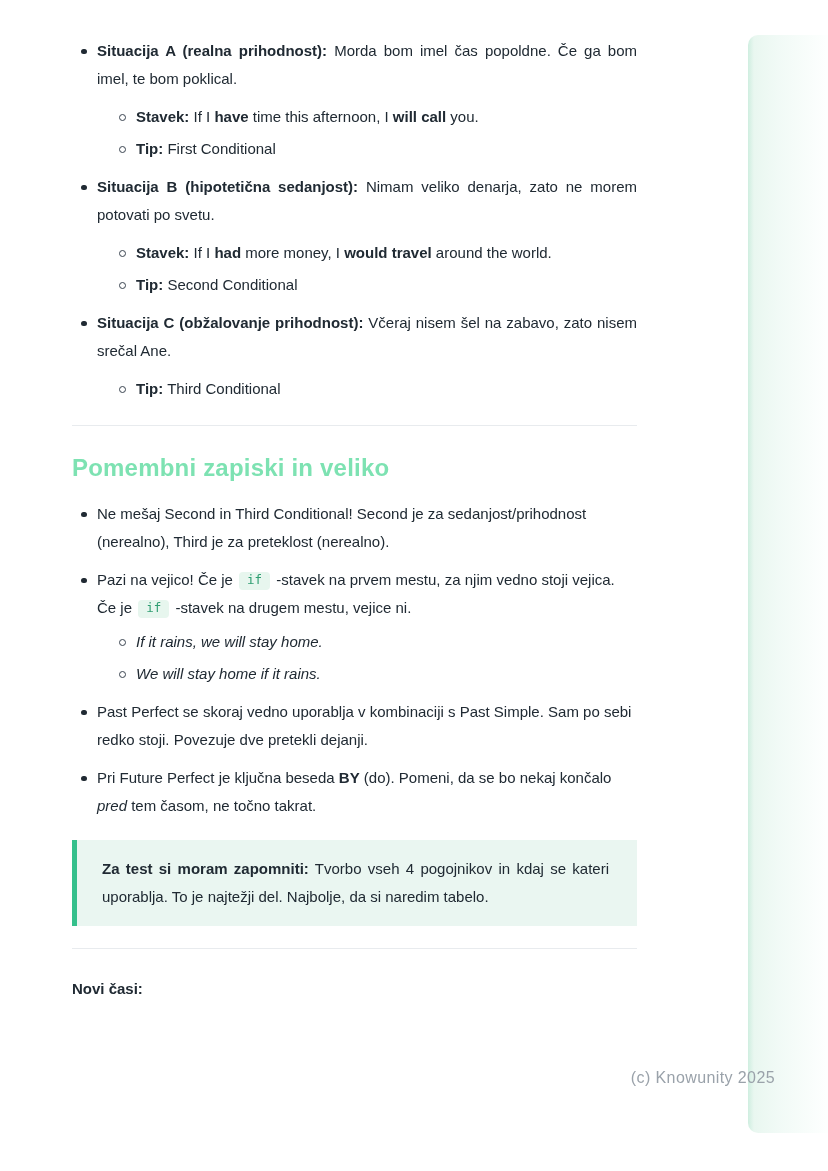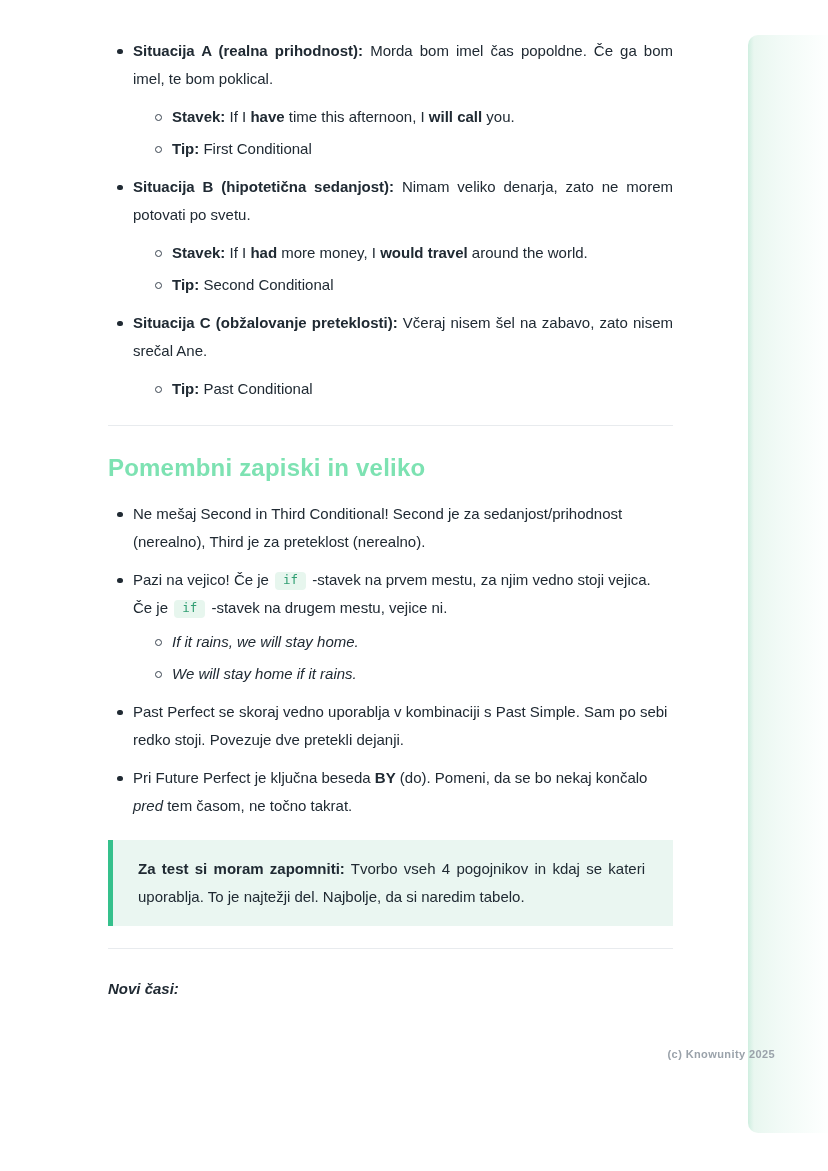--- a/index.html
+++ b/index.html
@@ -20,21 +20,21 @@
     width:828px;height:1171px;overflow:hidden;background:#ffffff;
     font-family:"Liberation Sans","DejaVu Sans",sans-serif;
     color:var(--text);font-size:15px;line-height:28px;
   }
   .page{position:relative;width:828px;height:1171px;background:#fff;overflow:hidden;}
   .side-band{
     position:absolute;left:748px;top:35px;width:80px;height:1098px;z-index:0;
     border-radius:10px 0 0 10px;
     background:linear-gradient(90deg,var(--band-edge) 0px,var(--band) 6px,#f1faf6 30px,#fdfffe 78px);
   }
-  .content{position:relative;z-index:1;margin-left:108px;width:565px;padding-top:37px;}
+  .content{position:relative;z-index:1;margin-left:72px;width:565px;padding-top:37px;}
   ul{list-style:none;margin:0;padding:0;}
   .main-list>li{position:relative;padding-left:25px;margin-bottom:10px;}
   .main-list>li::before{
     content:"";position:absolute;left:9px;top:11.5px;width:5.5px;height:5.5px;
     border-radius:50%;background:var(--text);
   }
   .sub-list{margin-top:10px;margin-left:20px;}
   .sub-list>li{position:relative;padding-left:19px;margin-bottom:4px;}
   .sub-list>li::before{
     content:"";position:absolute;left:2px;top:10.5px;width:5px;height:5px;
@@ -55,24 +55,24 @@
     margin:26px 0 16px 0;letter-spacing:0.2px;
   }
   .examples{margin-top:6px;}
   .examples>li{font-style:italic;}
   .callout{
     margin-top:20px;background:var(--callout-bg);
     border-left:5px solid var(--accent-strong);
     border-radius:0;padding:15px 28px 15px 25px;
   }
   .callout p{margin:0;}
-  .subheading{font-weight:700;margin:26px 0 0 0;font-style:italic;}
+  .subheading{font-weight:700;margin:26px 0 0 0;}
   .footer{
-    position:absolute;top:1040px;right:53px;z-index:2;
-    font-size:11px;letter-spacing:0.4px;color:var(--muted);font-weight:bold;
+    position:absolute;top:1064px;right:53px;z-index:2;
+    font-size:16px;letter-spacing:0.4px;color:var(--muted);
   }
 </style>
 </head>
 <body>
 
 <div class="page">
   <div class="side-band"></div>
 
   <div class="content">
 
@@ -106,27 +106,27 @@
           </li>
           <li>
             <span class="b">Tip:</span>
             <span>Second Conditional</span>
           </li>
         </ul>
       </li>
 
       <li>
         <div class="justify">
-          <span class="b">Situacija C (obžalovanje preteklosti):</span>
+          <span class="b">Situacija C (obžalovanje prihodnost):</span>
           <span>Včeraj nisem šel na zabavo, zato nisem srečal Ane.</span>
         </div>
         <ul class="sub-list">
           <li>
             <span class="b">Tip:</span>
-            <span>Past Conditional</span>
+            <span>Third Conditional</span>
           </li>
         </ul>
       </li>
     </ul>
 
     <hr class="divider">
 
     <h2>Pomembni zapiski in veliko</h2>
 
     <ul class="main-list">

